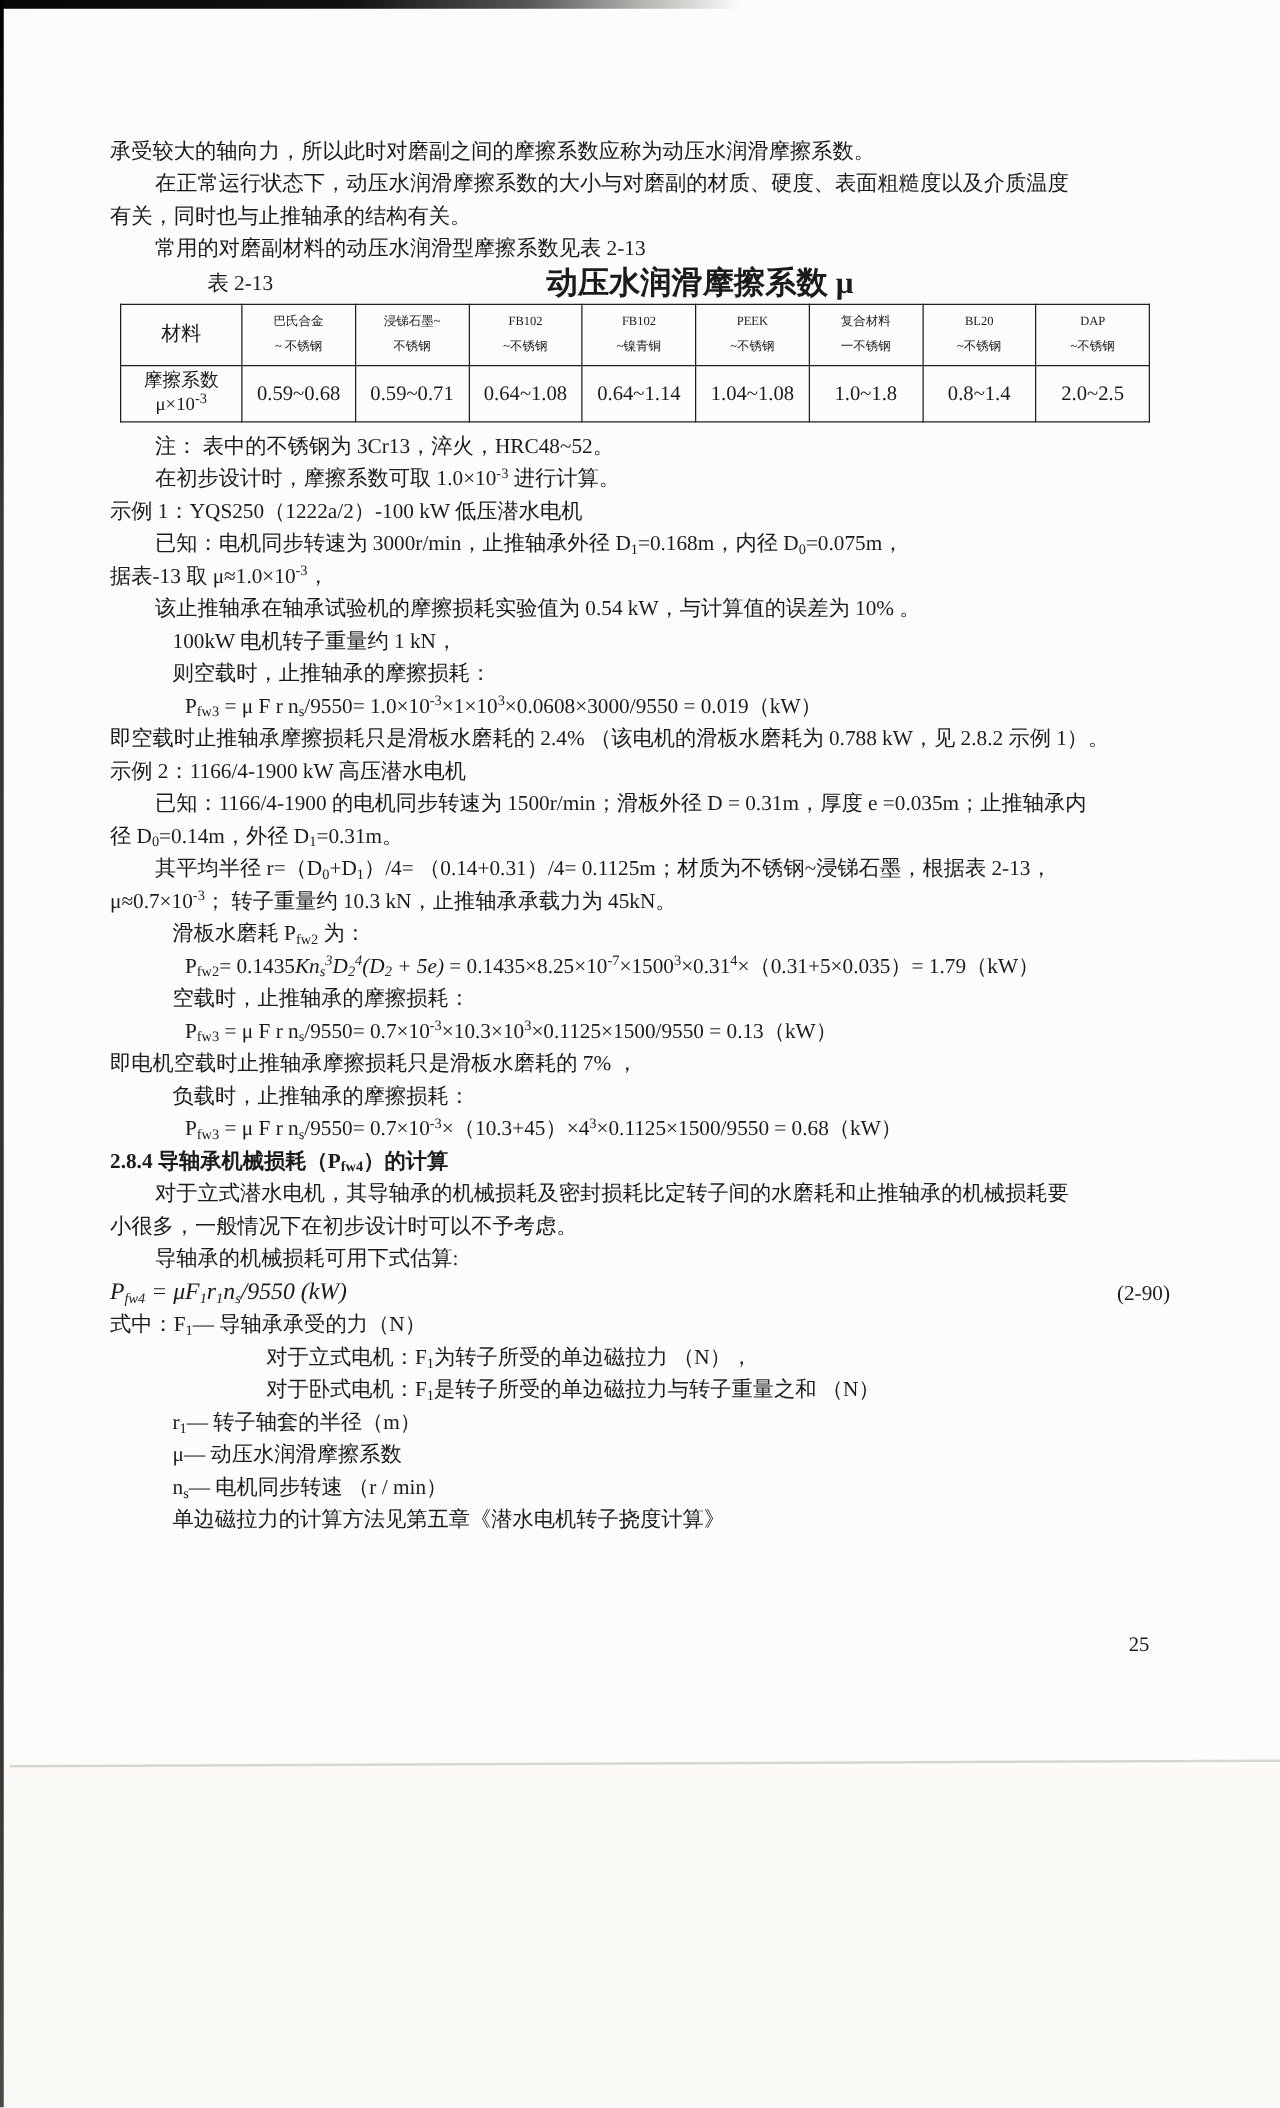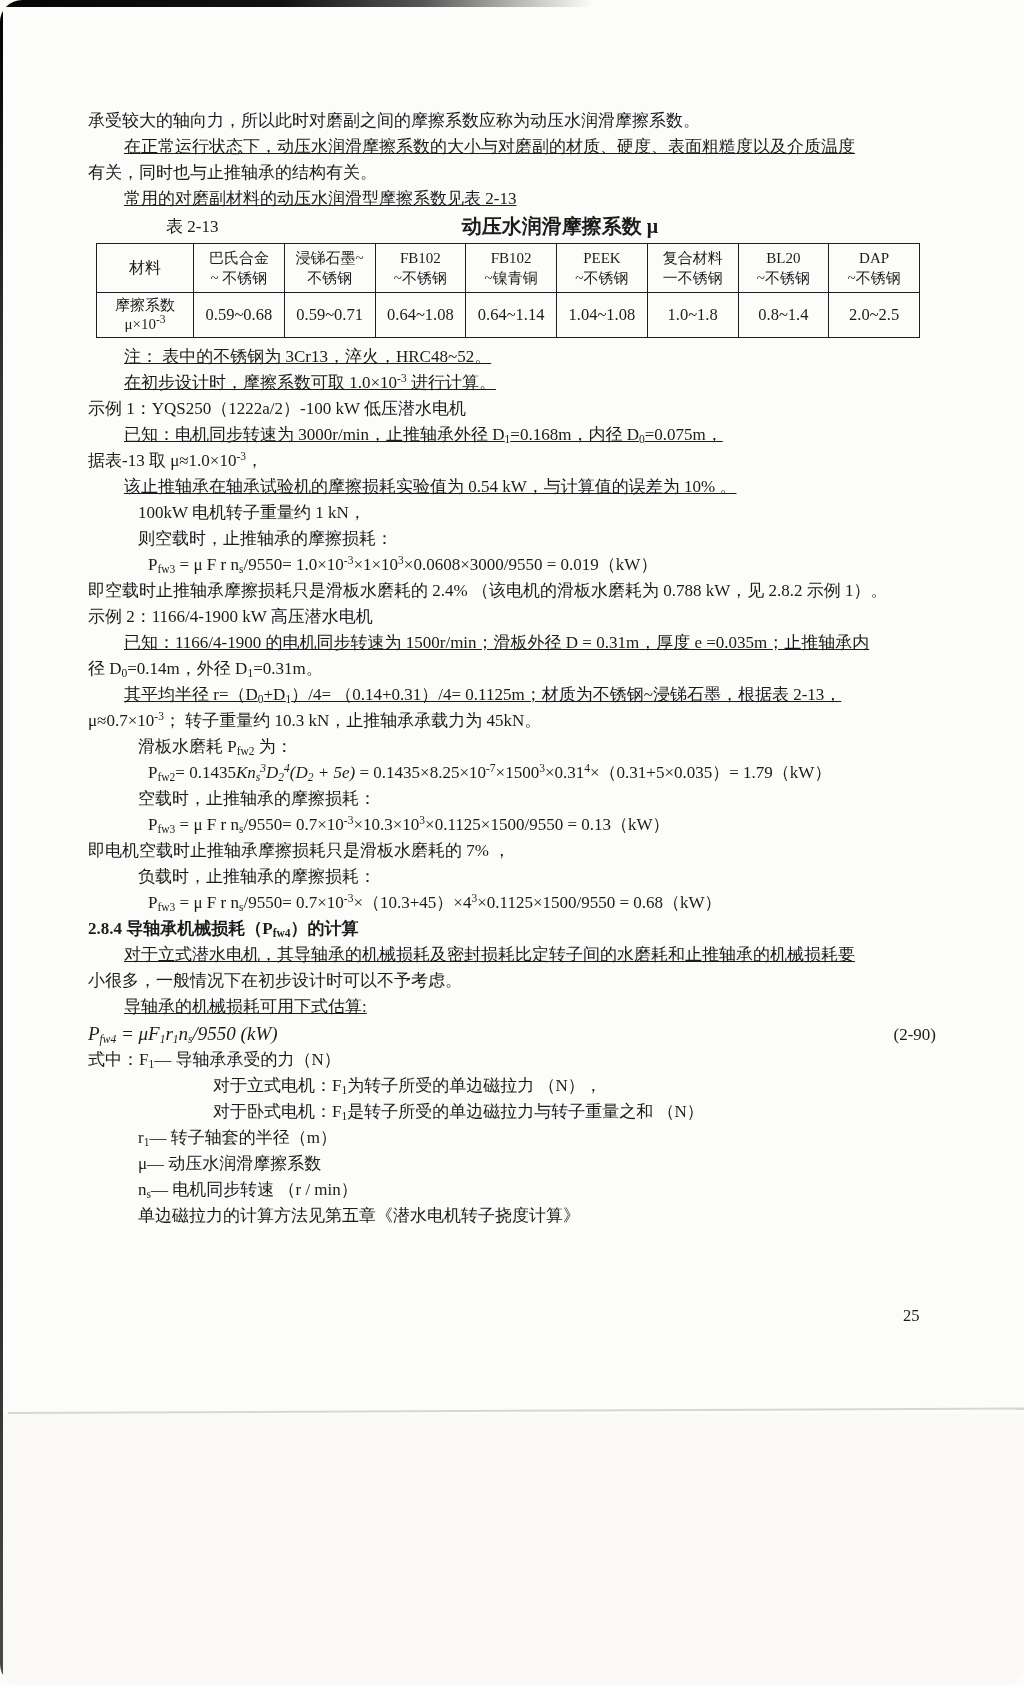--- a/index.html
+++ b/index.html
@@ -3,49 +3,49 @@
 <meta charset="utf-8">
 <style>
   html,body{margin:0;padding:0;}
   body{
     width:1024px;height:1686px;
     background:#fcfcfa;
     font-family:"Liberation Serif","DejaVu Serif",serif;
     color:#1b1b1b;
     overflow:hidden;
   }
-  .page{position:relative;width:1024px;height:1686px;overflow:hidden;border-radius:22px;}
+  .page{position:relative;width:1024px;height:1686px;overflow:hidden;}
   .below-area{position:absolute;top:1414px;left:0;width:1024px;height:272px;background:#faf9f6;}
   .divider{position:absolute;top:1412px;left:8px;width:1016px;height:2px;background:#d7d7d2;
     transform:rotate(-0.25deg);transform-origin:left center;}
   .edge-top{position:absolute;top:0;left:0;height:7px;width:780px;
     background:linear-gradient(90deg,#060606 0%,#121212 36%,#555 54%,#b5b5b2 66%,rgba(190,190,190,0) 76%);}
   .edge-left{position:absolute;top:0;left:0;width:3px;height:1686px;
     background:linear-gradient(180deg,#000 0%,#3a3a3a 25%,#2e2e2e 75%,#4a4a4a 100%);}
 
   #doc{position:absolute;left:88px;top:108px;width:852px;font-size:17px;line-height:26px;}
   .line{white-space:nowrap;}
-  .ind{text-indent:36px;text-decoration:underline;}
+  .ind{text-indent:36px;}
   .fa{padding-left:50px;}
   .fb{padding-left:60px;}
   .fc{padding-left:78px;}
   .fd{padding-left:125px;}
   .bd{font-weight:bold;}
   .it{font-style:italic;}
   sub,sup{font-size:11.5px;line-height:0;}
   sub{vertical-align:-3px;}
   sup{vertical-align:6px;}
 
   .capline{position:relative;height:29px;line-height:29px;margin-bottom:2px;}
   .capLabel{position:absolute;left:78px;font-size:17px;}
-  .capTitle{display:block;text-align:center;font-weight:bold;font-size:20px;transform:translateX(46px);}
+  .capTitle{display:block;text-align:center;font-weight:bold;font-size:25px;transform:translateX(46px);}
 
   table.ftable{border-collapse:collapse;table-layout:fixed;width:824px;margin:2px 0 6px 8px;}
   table.ftable td{border:1.6px solid #1f1f1f;text-align:center;vertical-align:middle;padding:1px 0;}
-  td.hc{font-size:15px;line-height:20px;height:46px;}
+  td.hc{font-size:10px;line-height:20px;height:46px;}
   td.mat{font-size:16px;}
   td.rl{font-size:15px;line-height:19px;height:42px;}
   td.vc{font-size:16.5px;}
   col.c0{width:97px;}
 
   .eqline{position:relative;font-size:19px;line-height:27px;}
   .eq{font-style:italic;}
   .eqnum{position:absolute;right:4px;top:1px;font-size:17px;font-style:normal;}
 
   .pageno{position:absolute;left:903px;top:1306px;font-size:16.5px;}

